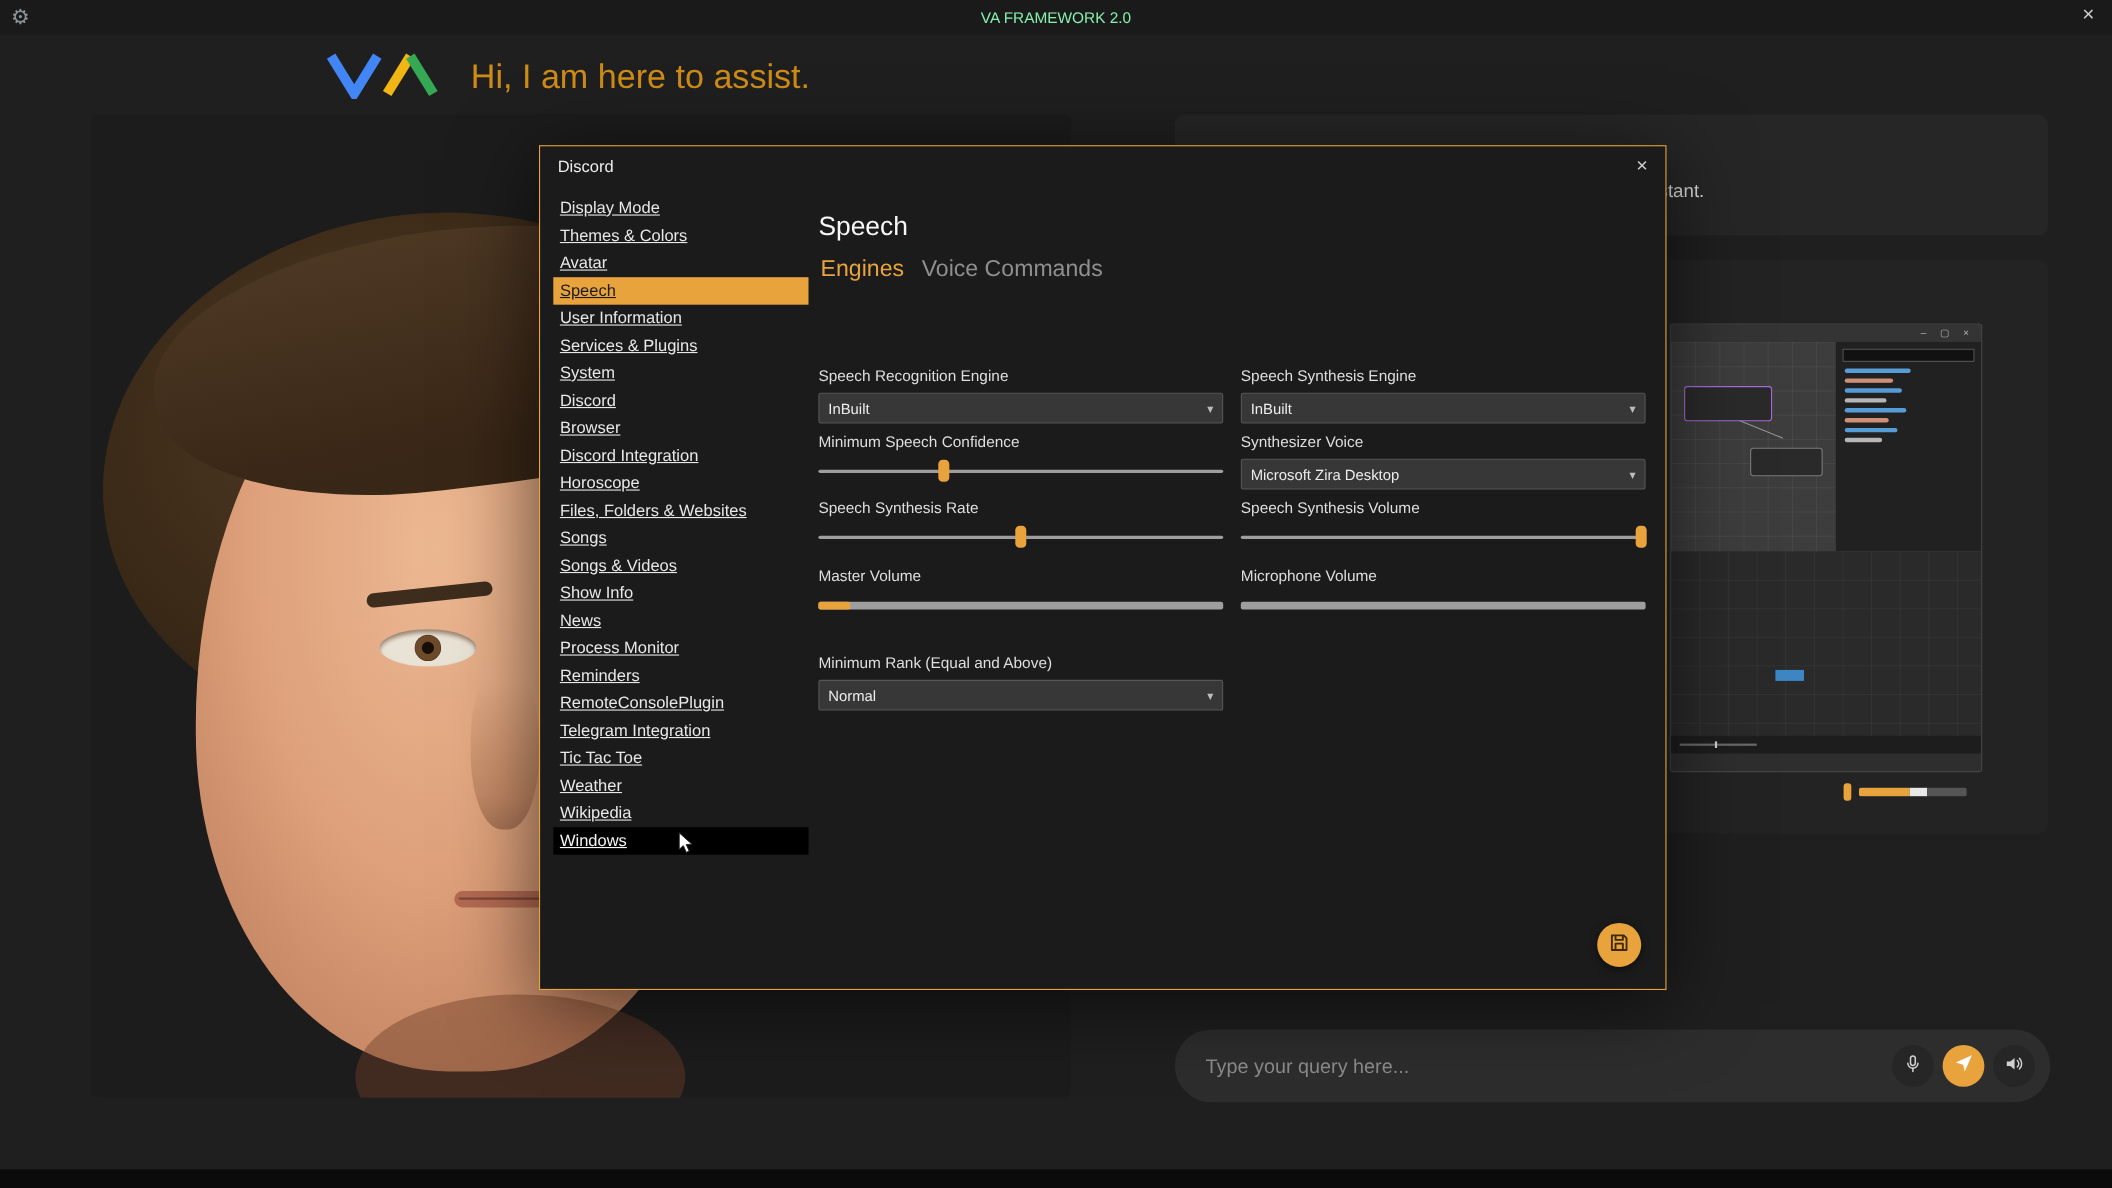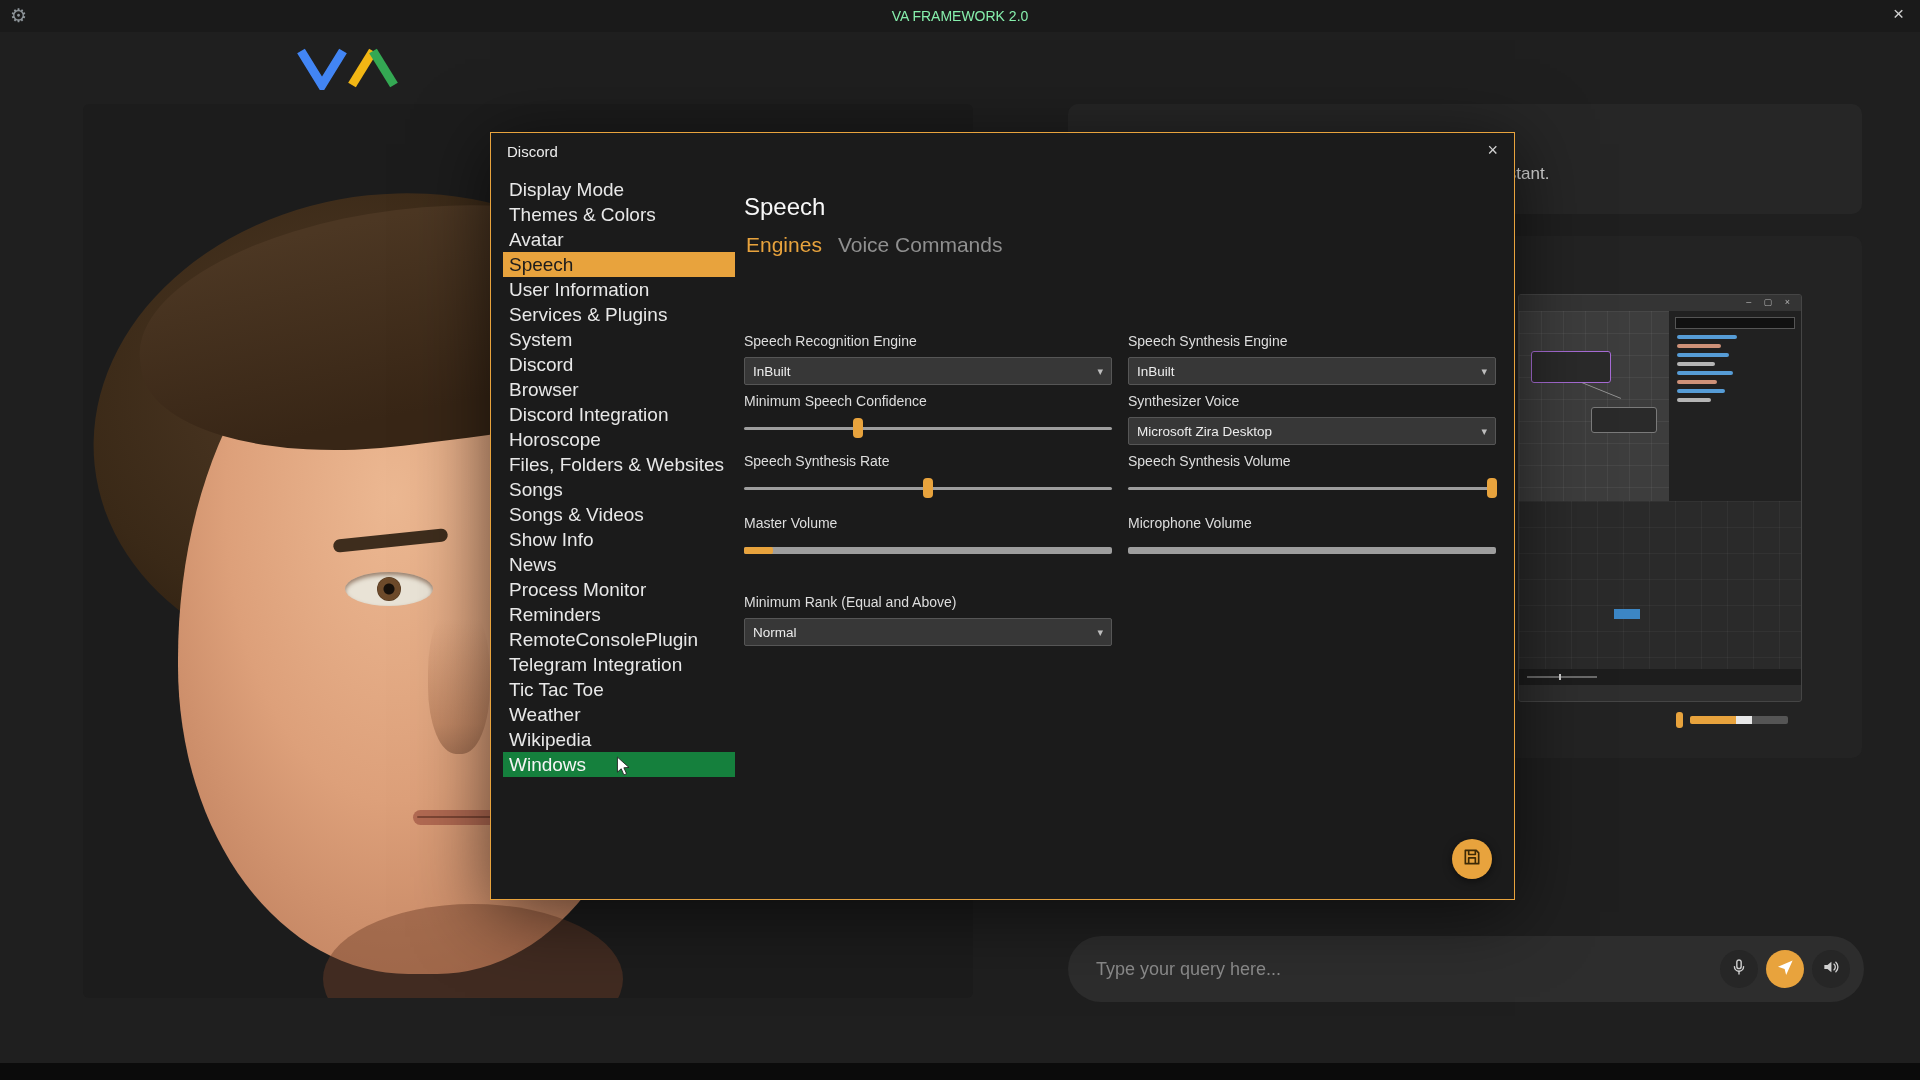--- a/index.html
+++ b/index.html
@@ -71,23 +71,23 @@
   .seg-white{width:16px;background:#e8e8e8;}
   .seg-gray{width:36px;background:#555;}
 
   
   .dialog{position:absolute;left:490px;top:132px;width:1023px;height:766px;background:#1b1b1b;
     border:1px solid #E8A33D;box-shadow:0 12px 70px rgba(0,0,0,.6);z-index:5;}
   .dlg-title{position:absolute;left:16px;top:10px;font-size:15px;color:#ececec;}
   .dlg-close{position:absolute;right:16px;top:7px;font-size:18px;color:#d0d0d0;cursor:pointer;}
 
   .nav{position:absolute;left:12px;top:44px;width:232px;}
-  .nav-item{height:25px;line-height:25px;padding-left:6px;font-size:19px;color:#e8e8e8;cursor:pointer;white-space:nowrap;}
+  .nav-item{height:25px;line-height:25px;padding-left:6px;font-size:15px;color:#e8e8e8;cursor:pointer;white-space:nowrap;text-decoration:underline;}
   .nav-item.selected{background:#E8A33D;color:#1c1c1c;}
-  .nav-item.hovered{background:#15803d;color:#f5f5f5;}
+  .nav-item.hovered{background:#000000;color:#f5f5f5;}
 
   .content-heading{position:absolute;left:253px;top:60px;font-size:24px;color:#f7f7f7;}
   .tabs{position:absolute;left:255px;top:100px;display:flex;gap:16px;font-size:21px;}
   .tab-active{color:#E8A33D;cursor:pointer;}
   .tab-inactive{color:#8f8f8f;cursor:pointer;}
 
   .field{position:absolute;width:368px;}
   .field-label{font-size:14px;color:#dedede;margin-bottom:8px;white-space:nowrap;}
   .dropdown{height:26px;background:#373737;border:1px solid #565656;border-radius:2px;
     display:flex;align-items:center;padding:0 8px;cursor:pointer;}
@@ -127,20 +127,21 @@
     <span class="topbar-close">×</span>
   </div>
 
   <div class="logo">
     <svg width="110" height="44" viewBox="0 0 110 44">
       <polyline points="7,5 28,39 49,5" fill="none" stroke="#4285F4" stroke-width="9"></polyline>
       <line x1="58" y1="39" x2="79" y2="5" stroke="#F2B614" stroke-width="9"></line>
       <line x1="79" y1="5" x2="100" y2="39" stroke="#34A853" stroke-width="9"></line>
     </svg>
   </div>
+  <div class="greeting">Hi, I am here to assist.</div>
 
   <div class="avatar-card">
     <div class="hair-back"></div>
     <div class="face"></div>
     <div class="hair-front"></div>
     <div class="brow brow-l"></div>
     <div class="brow brow-r"></div>
     <div class="eye eye-l">
         <div class="iris"></div>
       </div>

